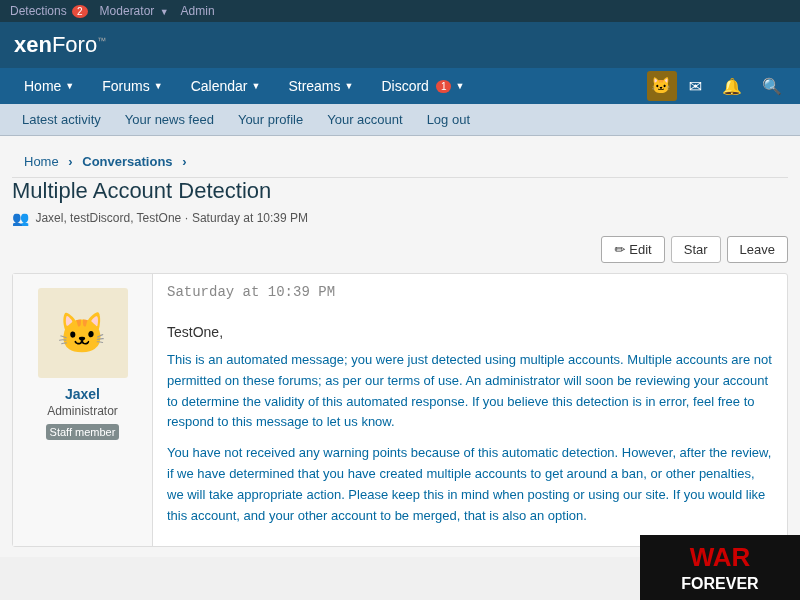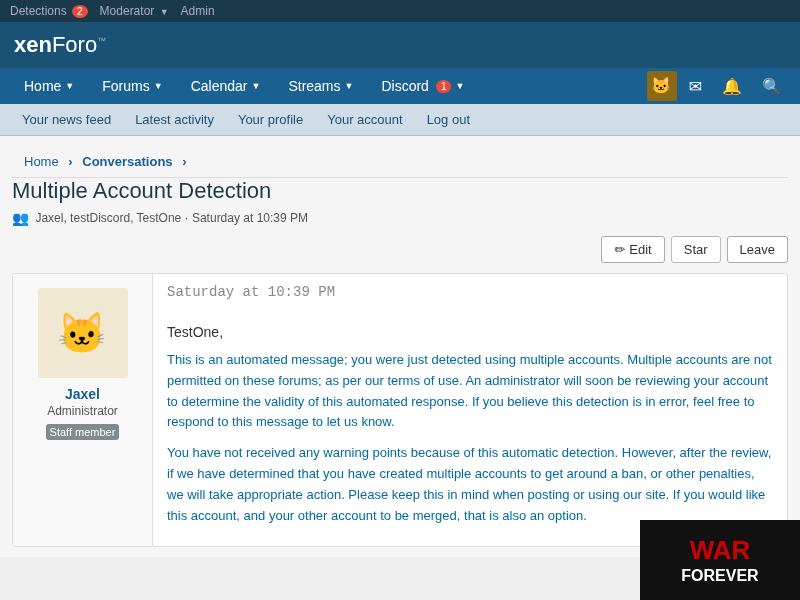--- a/index.html
+++ b/index.html
@@ -232,21 +232,21 @@
       color: #0369a1;
     }
     .message-text p { margin-bottom: 10px; }
 
     
     .watermark-overlay {
       position: fixed;
       bottom: 0;
       right: 0;
       width: 160px;
-      height: 80px;
+      height: 65px;
       background: #111;
       display: flex;
       align-items: center;
       justify-content: center;
       z-index: 999;
     }
     .watermark-text {
       color: white;
       font-size: 20px;
       font-weight: bold;
@@ -316,22 +316,22 @@
     <div class="avatar-icon">
       <span style="display:block;width:30px;height:30px;background:#8B6914;font-size:16px;text-align:center;line-height:30px;">🐱</span>
     </div>
     <span class="nav-icon-btn">✉</span>
     <span class="nav-icon-btn">🔔</span>
     <span class="nav-icon-btn">🔍</span>
   </div>
 </div>
 
 <div class="sub-nav">
+  <a>Latest activity</a>
   <a>Your news feed</a>
-  <a>Latest activity</a>
   <a>Your profile</a>
   <a>Your account</a>
   <a>Log out</a>
 </div>
 
 <div class="page-content">
 
   <div class="breadcrumb">
     <a>Home</a>
     <span class="sep">›</span>

